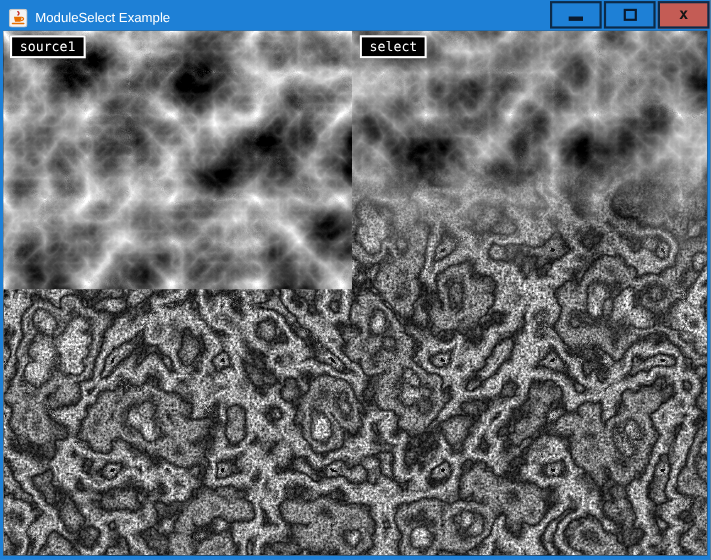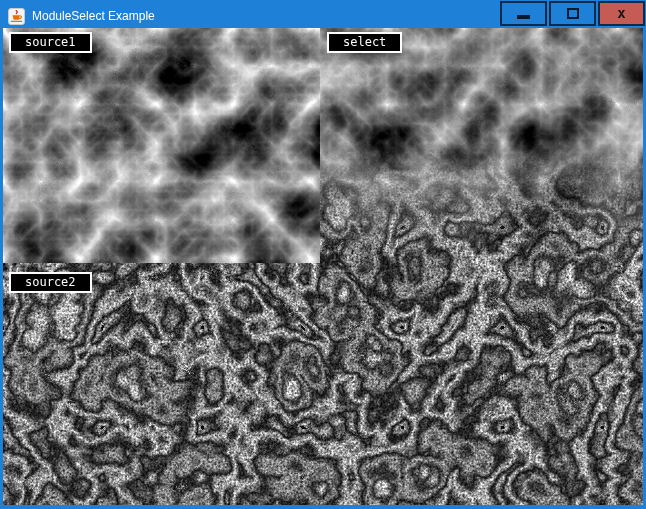--- a/index.html
+++ b/index.html
@@ -29,21 +29,21 @@
   .canvas{
     position:absolute;left:3px;top:28px;width:640px;height:477px;
     background:#1a1a1a;overflow:hidden;
   }
   .bg-svg{position:absolute;left:0;top:0;display:block;}
   .inset-source1{position:absolute;left:0;top:0;width:317px;height:235px;}
   .inset-source1 svg{display:block;}
   .noise-label{
     position:absolute;background:#000000;border:2px solid #ffffff;color:#ffffff;
     font-family:"DejaVu Sans Mono",monospace;font-size:12px;line-height:13px;
-    padding:2px 14px;white-space:nowrap;z-index:5;
+    padding:2px 7px;white-space:nowrap;z-index:5;
   }
   .lab-source1{left:6px;top:4px;}
   .lab-select{left:324px;top:4px;text-align:center;}
   .lab-source2{left:6px;top:244px;}
 </style>
 </head>
 <body>
 
 <div class="window">
 
@@ -130,16 +130,15 @@
               <feFuncA type="linear" slope="0" intercept="1"></feFuncA>
             </feComponentTransfer>
           </filter>
         </defs>
         <rect x="0" y="0" width="317" height="235" filter="url(#fSrc1)"></rect>
       </svg>
     </div>
 
     <span class="noise-label lab-source1">source1</span>
     <span class="noise-label lab-select">select</span>
-    <span class="noise-label lab-source2">source2</span>
   </div>
 
 </div>
 
 </body></html>

